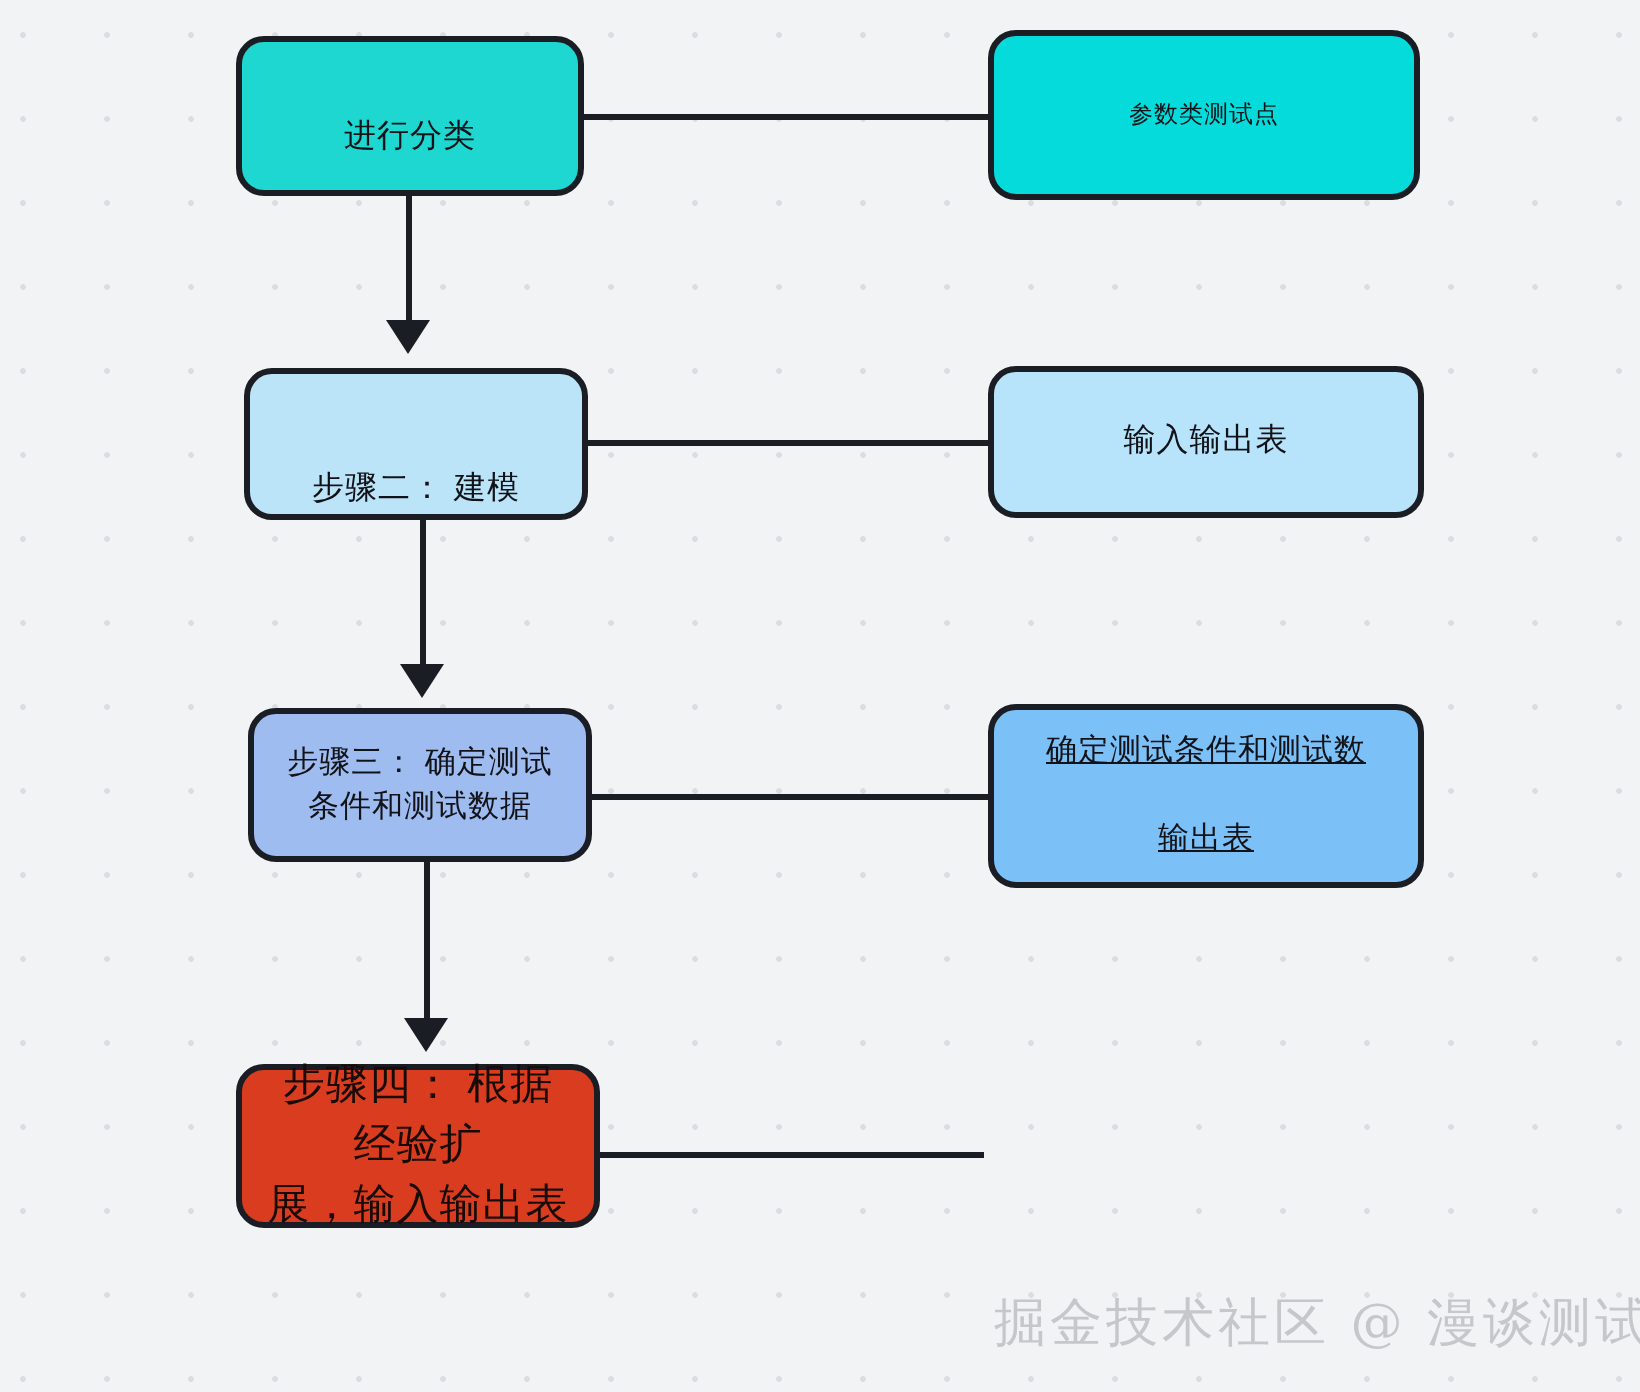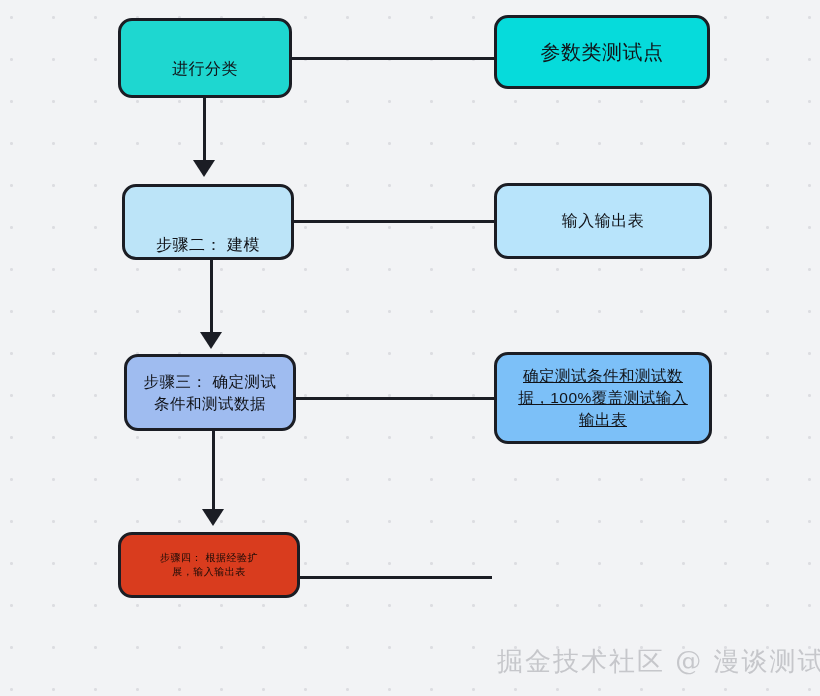--- a/index.html
+++ b/index.html
@@ -45,23 +45,23 @@
     padding: 0 10px;
     width: 100%;
   }
 
   .n-step1 {
     left: 118px; top: 18px; width: 174px; height: 80px;
     background: #1ed7d0;
     font-size: 16px;
   }
   .n-out1 {
-    left: 494px; top: 15px; width: 216px; height: 74px;
+    left: 494px; top: 15px; width: 216px; height: 85px;
     background: #06dbdb;
-    font-size: 20px;
+    font-size: 12px;
   }
   .n-step2 {
     left: 122px; top: 184px; width: 172px; height: 76px;
     background: #bce4f8;
     font-size: 16px;
     align-items: flex-end;
   }
   .n-out2 {
     left: 494px; top: 183px; width: 218px; height: 76px;
     background: #b8e4fb;
@@ -72,23 +72,23 @@
     background: #9fbcf0;
     font-size: 15.5px;
   }
   .n-out3 {
     left: 494px; top: 352px; width: 218px; height: 92px;
     background: #7cc0f8;
     font-size: 15.5px;
     text-decoration: underline;
   }
   .n-step4 {
-    left: 118px; top: 532px; width: 182px; height: 66px;
+    left: 118px; top: 532px; width: 182px; height: 82px;
     background: #d93c1e;
-    font-size: 10px;
+    font-size: 21px;
     color: #180b07;
   }
   .n-out4 {
     left: 490px; top: 540px; width: 230px; height: 70px;
     background: #1bd6d0;
     font-size: 16px;
   }
 
   
   .hline {
@@ -179,21 +179,21 @@
   <div class="node n-step3">
     <span class="label">
       <span>步骤三： 确定测试</span><br>
       <span>条件和测试数据</span>
     </span>
   </div>
 
   <div class="node n-out3">
     <span class="label">
       <span>确定测试条件和测试数</span><br>
-      <span>据，100%覆盖测试输入</span><br>
+      <br>
       <span>输出表</span>
     </span>
   </div>
 
   <div class="node n-step4">
     <span class="label">
       <span>步骤四： 根据经验扩</span><br>
       <span>展，输入输出表</span>
     </span>
   </div>

